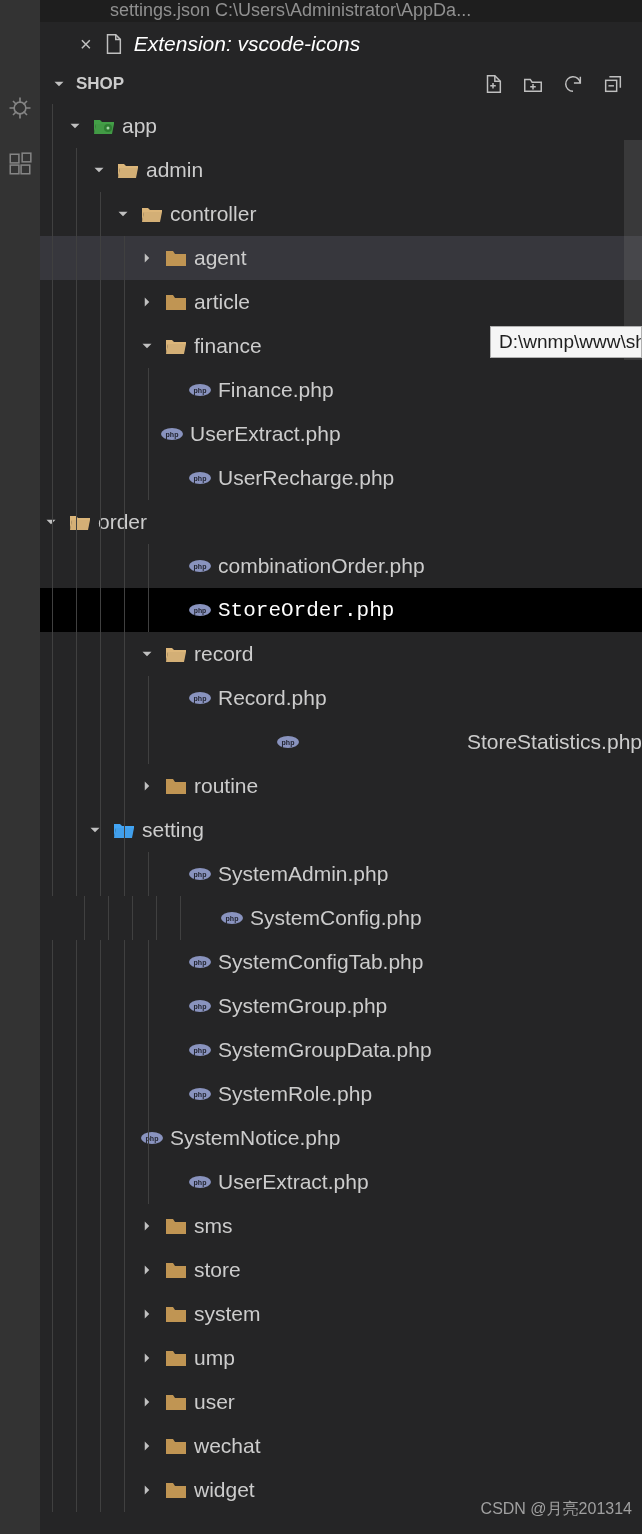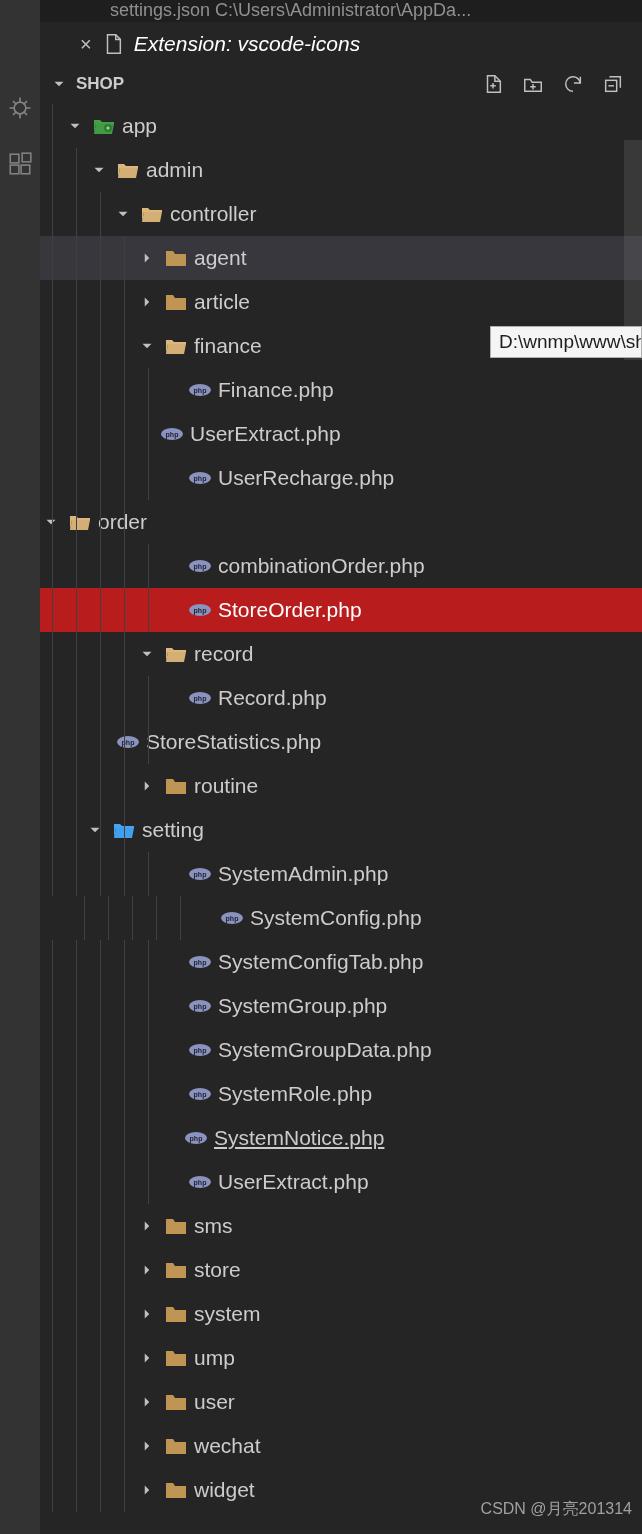--- a/index.html
+++ b/index.html
@@ -73,21 +73,21 @@
 .row {
   height: 44px;
   display: flex;
   align-items: center;
   gap: 6px;
   cursor: pointer;
   white-space: nowrap;
   position: relative;
 }
 .row.hovered { background: #37373d; }
-.row.selected { background: #b91c1c; color: #ffffff; }
+.row.selected { background: #000000; color: #ffffff; font-family: Liberation Mono, monospace; }
 .twistie {
   width: 22px; height: 22px;
   display: flex; align-items: center; justify-content: center;
   flex-shrink: 0;
 }
 .twistie svg { width: 18px; height: 18px; }
 .icon { width: 24px; height: 24px; flex-shrink: 0; display:flex; align-items:center; justify-content:center; }
 .label { font-size: 21px; }
 .indent-guide {
   position: absolute;
@@ -408,21 +408,21 @@
         <div class="indent-guide" style="left: 108px;"></div>
         <span class="twistie"></span>
         <span class="icon">
           <svg viewBox="0 0 24 24">
             <ellipse cx="12" cy="12" rx="11" ry="6" fill="#8993be"></ellipse>
             <text x="12" y="14.5" text-anchor="middle" font-size="7" font-weight="700" fill="#232531">php</text>
           </svg>
         </span>
         <span class="label">Record.php</span>
       </div>
-      <div class="row" style="padding-left: 48px;">
+      <div class="row" style="padding-left: 48px; justify-content: space-between;">
         <div class="indent-guide" style="left: 12px;"></div>
         <div class="indent-guide" style="left: 36px;"></div>
         <div class="indent-guide" style="left: 60px;"></div>
         <div class="indent-guide" style="left: 84px;"></div>
         <div class="indent-guide" style="left: 108px;"></div>
         <span class="twistie"></span>
         <span class="icon">
           <svg viewBox="0 0 24 24">
             <ellipse cx="12" cy="12" rx="11" ry="6" fill="#8993be"></ellipse>
             <text x="12" y="14.5" text-anchor="middle" font-size="7" font-weight="700" fill="#232531">php</text>
@@ -548,21 +548,21 @@
         <div class="indent-guide" style="left: 108px;"></div>
         <span class="twistie"></span>
         <span class="icon">
           <svg viewBox="0 0 24 24">
             <ellipse cx="12" cy="12" rx="11" ry="6" fill="#8993be"></ellipse>
             <text x="12" y="14.5" text-anchor="middle" font-size="7" font-weight="700" fill="#232531">php</text>
           </svg>
         </span>
         <span class="label">SystemRole.php</span>
       </div>
-      <div class="row" style="padding-left: 116px; text-decoration: underline;">
+      <div class="row" style="padding-left: 72px;">
         <div class="indent-guide" style="left: 12px;"></div>
         <div class="indent-guide" style="left: 36px;"></div>
         <div class="indent-guide" style="left: 60px;"></div>
         <div class="indent-guide" style="left: 84px;"></div>
         <div class="indent-guide" style="left: 108px;"></div>
         <span class="twistie"></span>
         <span class="icon">
           <svg viewBox="0 0 24 24">
             <ellipse cx="12" cy="12" rx="11" ry="6" fill="#8993be"></ellipse>
             <text x="12" y="14.5" text-anchor="middle" font-size="7" font-weight="700" fill="#232531">php</text>

